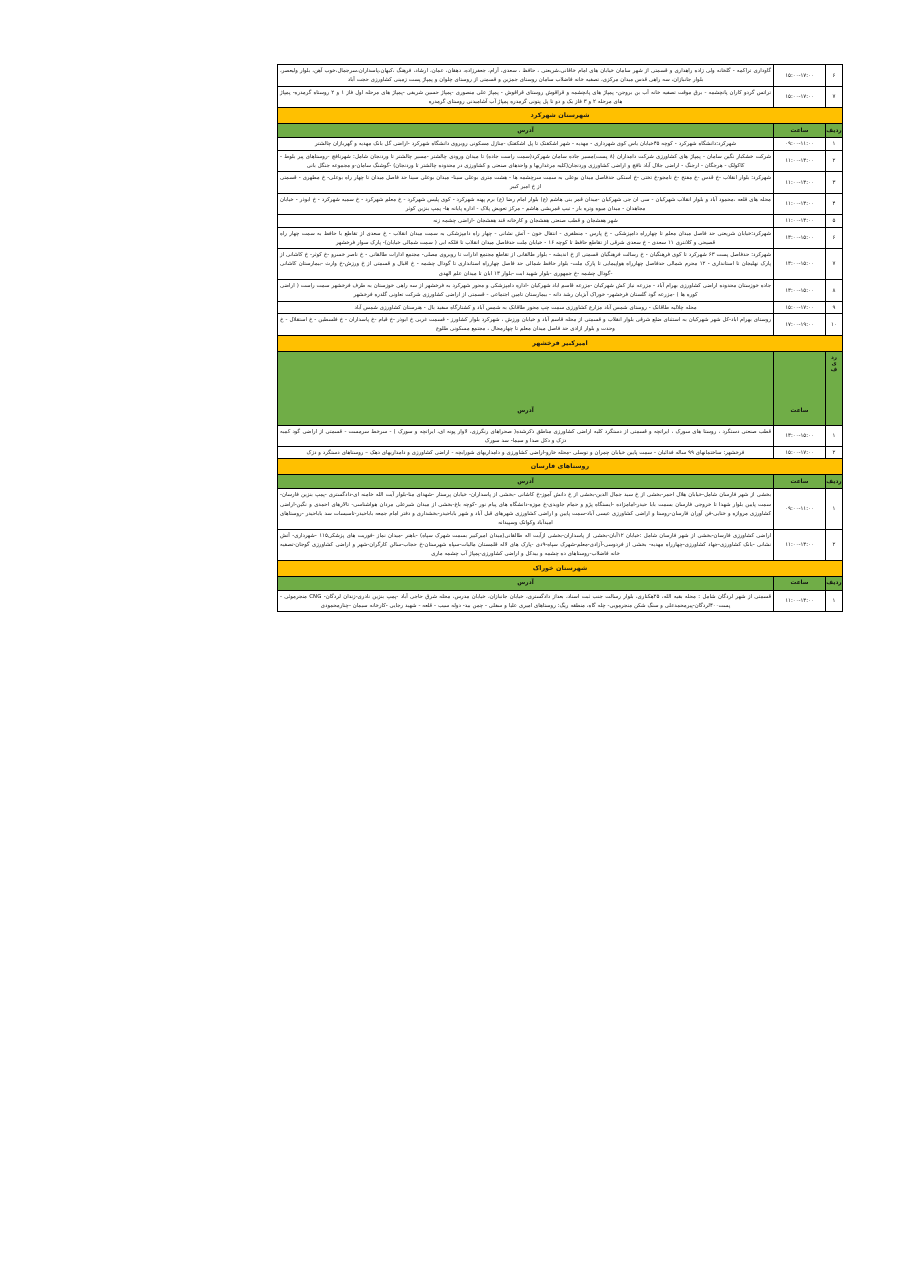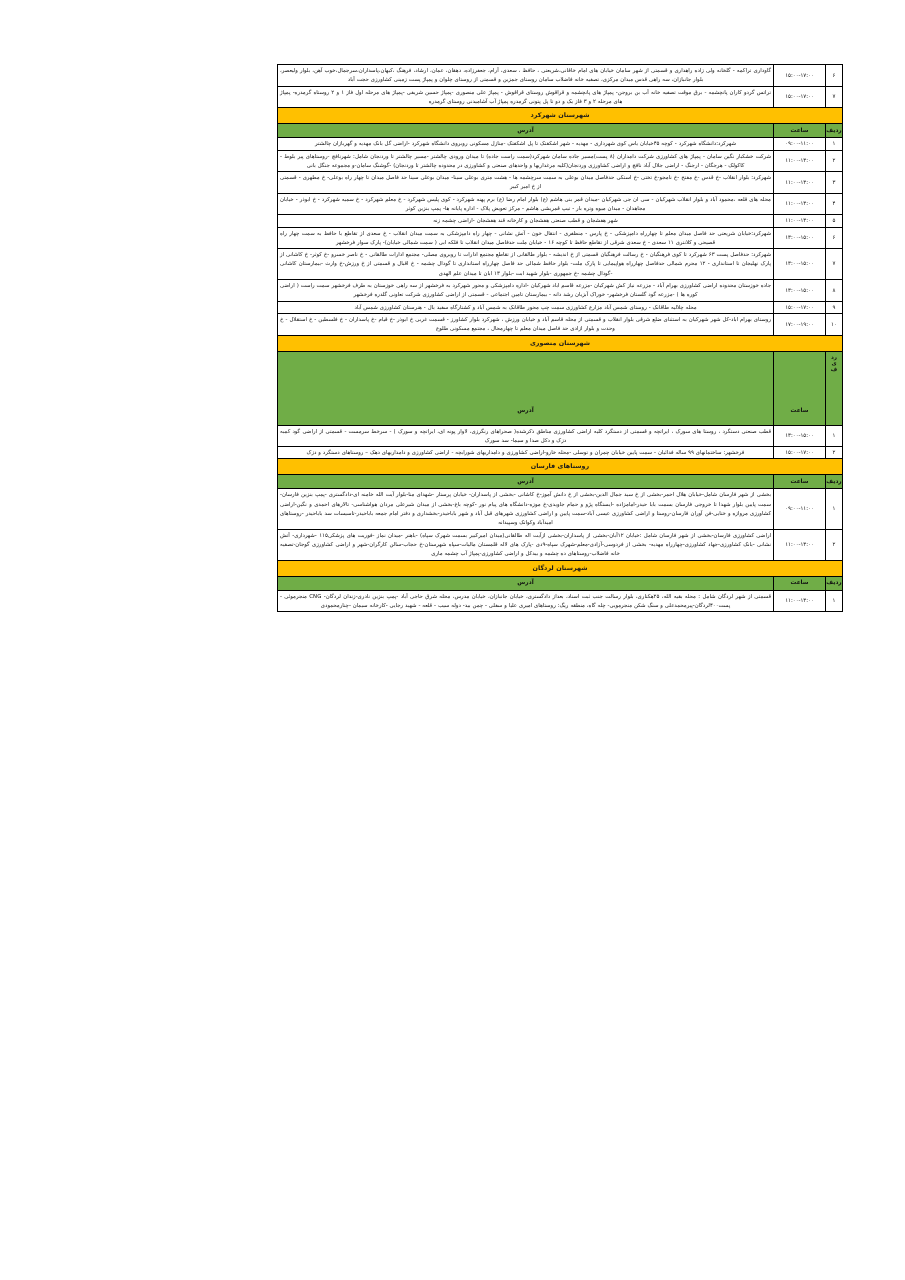--- a/index.html
+++ b/index.html
@@ -175,21 +175,21 @@
             <td class="radif">۹</td>
             <td class="saat">۱۵:۰۰-۱۷:۰۰</td>
             <td class="adres">محله چلالیه طاقانک - روستای شمس آباد مزارع کشاورزی سمت چپ محور طاقانک به شمس آباد و کشتارگاه سفید بال - هنرستان کشاورزی شمس آباد</td>
           </tr>
           <tr>
             <td class="radif">۱۰</td>
             <td class="saat">۱۷:۰۰-۱۹:۰۰</td>
             <td class="adres">روستای بهرام اباد-کل شهر شهرکیان به استثنای ضلع شرقی بلوار انقلاب و قسمتی از محله قاسم آباد و خیابان ورزش ، شهرکرد بلوار کشاورز - قسمت غربی خ ابوذر -خ قیام -خ پاسداران - خ فلسطین - خ استقلال - خ وحدت و بلوار ازادی حد فاصل میدان معلم تا چهارمحال ، مجتمع مسکونی طلوع</td>
           </tr>
           <tr class="city-head">
-            <td colspan="3">شهرستان منصوری</td>
+            <td colspan="3">امیرکبیر فرخشهر</td>
           </tr>
           <tr class="col-head tall">
             <td class="radif">
               <span class="stack">رد</span>
               <span class="stack">ی</span>
               <span class="stack">ف</span>
             </td>
             <td class="saat">ساعت</td>
             <td class="adres">آدرس</td>
           </tr>
@@ -215,21 +215,21 @@
             <td class="radif">۱</td>
             <td class="saat">۰۹:۰۰-۱۱:۰۰</td>
             <td class="adres">بخشی از شهر فارسان شامل-خیابان هلال احمر-بخشی از خ سید جمال الدین-بخشی از خ دانش آموز-خ کاشانی -بخشی از پاسداران- خیابان پرستار -شهدای منا-بلوار آیت الله خامنه ای-دادگستری -پمپ بنزین فارسان-سمت پایین بلوار شهدا تا خروجی فارسان بسمت بابا حیدر-امامزاده -ایستگاه پژو و حمام جاویدی-خ موزه-دانشگاه های پیام نور -کوچه باغ-بخشی از میدان شیرعلی مردان هواشناسی- تالارهای احمدی و نگین-اراضی کشاورزی مروازه و ختایی-فن آوران فارسان-روستا و اراضی کشاورزی عیسی آباد-سمت پایین و اراضی کشاورزی شهرهای قبل آباد و شهر باباحیدر-بخشداری و دفتر امام جمعه باباحیدر-تاسیسات سد باباحیدر -روستاهای امیدآباد وکواتک وسپیدانه</td>
           </tr>
           <tr>
             <td class="radif">۲</td>
             <td class="saat">۱۱:۰۰-۱۳:۰۰</td>
             <td class="adres">اراضی کشاورزی فارسان-بخشی از شهر فارسان شامل :خیابان ۱۲آبان-بخشی از پاسداران-بخشی ازآیت اله طالقانی(میدان امیرکبیر بسمت شهرک سپاه) -باهنر -میدان نماز -فوریت های پزشکی۱۱۵ -شهرداری- آتش نشانی -بانک کشاورزی-جهاد کشاورزی-چهارراه مهدیه- بخشی از فردوسی-آزادی-معلم-شهرک سپاه-۹دی -پارک های لاله قلمستان مالیات-سپاه شهرستان-خ حجاب-سالن کارگران-شهر و اراضی کشاورزی گوجان-تصفیه خانه فاضلاب-روستاهای ده چشمه و بیدکل و اراضی کشاورزی-پمپاژ آب چشمه ماری</td>
           </tr>
           <tr class="city-head">
-            <td colspan="3">شهرستان لردگان</td>
+            <td colspan="3">شهرستان خوراک</td>
           </tr>
           <tr class="col-head">
             <td class="radif">ردیف</td>
             <td class="saat">ساعت</td>
             <td class="adres">آدرس</td>
           </tr>
           <tr>
             <td class="radif">۱</td>
             <td class="saat">۱۱:۰۰-۱۳:۰۰</td>
             <td class="adres">قسمتی از شهر لردگان شامل : محله بقیه الله، ۲۵هکتاری، بلوار رسالت جنب ثبت اسناد، بعداز دادگستری، خیابان جانبازان، خیابان مدرس، محله شرق حاجی آباد -پمپ بنزین نادری-زندان لردگان- CNG منجرموئی - پست۴۰۰لردگان-پیرمحمدعلی و سنگ شکن منجرمویی- چله گاه، منطقه ریگ: روستاهای امیری علیا و سفلی - چمن بید- دوله سیب - قلعه - شهید رجایی -کارخانه سیمان -چنارمحمودی</td>

